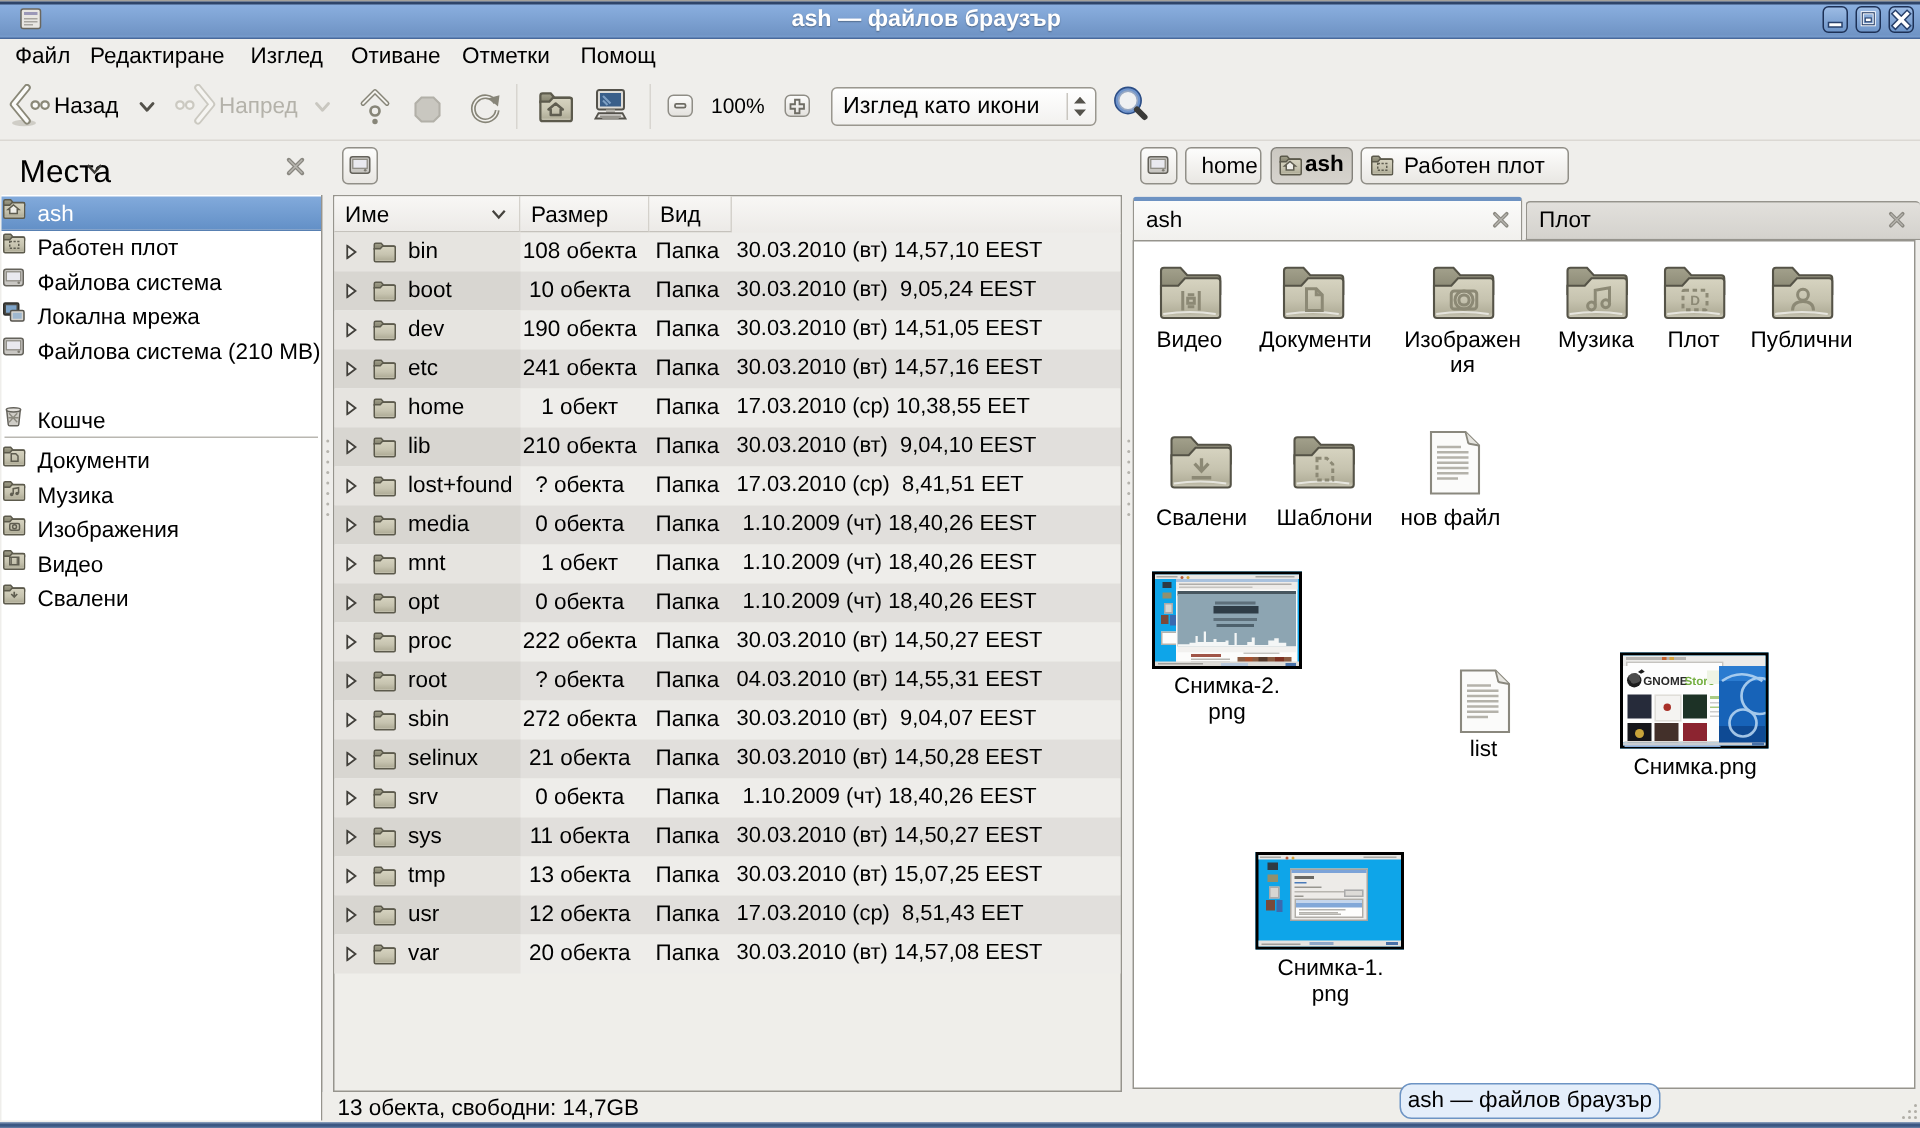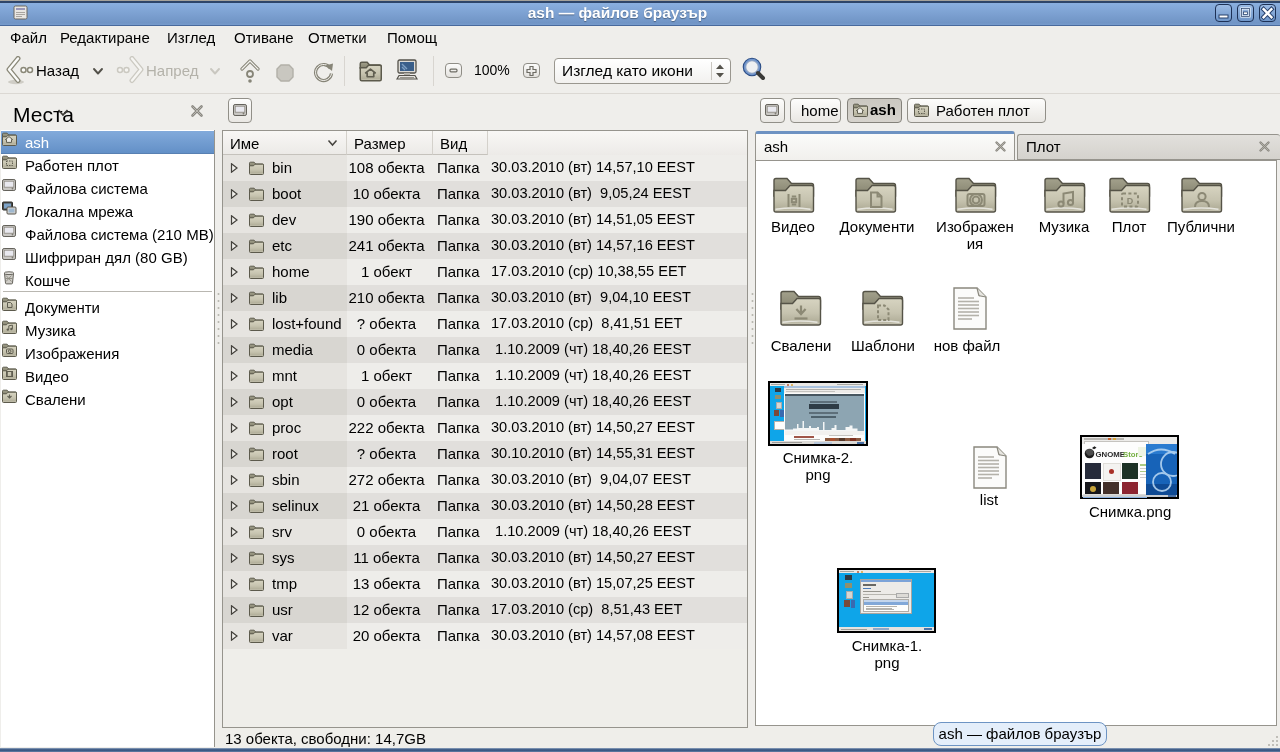--- a/index.html
+++ b/index.html
@@ -242,26 +242,20 @@
    <rect x="7.5" y="8.5" width="6" height="4" fill="#9fb8cf"></rect>
   </svg>
   <span class="lbl">Локална мрежа</span>
  </div>
  <div class="srow" style="top:93px">
   <svg class="sicon" style="left:4px;top:3px" width="16" height="16" viewBox="0 0 16 16">
         <use href="#drive16"></use>
       </svg>
   <span class="lbl">Файлова система (210 MB)</span>
  </div>
- <div class="srow" style="top:116px">
-  <svg class="sicon" style="left:4px;top:3px" width="16" height="16" viewBox="0 0 16 16">
-        <use href="#drive16"></use>
-      </svg>
-  <span class="lbl">Шифриран дял (80 GB)</span>
- </div>
  <div class="srow" style="top:139px">
   <svg class="sicon" style="left:4px;top:3px" width="16" height="16" viewBox="0 0 16 16">
    <path d="M3.5 4.5 h9 l-1 9.5 a1 1 0 0 1 -1 .9 h-5 a1 1 0 0 1 -1-.9 z" fill="#cfcdc7" stroke="#64625b"></path>
    <ellipse cx="8" cy="4.2" rx="4.8" ry="1.4" fill="#e5e3df" stroke="#64625b"></ellipse>
    <path d="M5 6.5 l5.5 6 M10.5 6.5 l-5.5 6 M4.6 9.5 h6.8" stroke="#8b897f" stroke-width=".9"></path>
   </svg>
   <span class="lbl">Кошче</span>
  </div>
  <div style="position:absolute;left:2px;top:161px;width:209px;height:1px;background:#b9b7b1"></div>
  <div class="srow" style="top:166px">
@@ -472,21 +466,21 @@
         <div class="c1"></div>
  <svg style="position:absolute;left:6px;top:8px" width="10" height="10" viewBox="0 0 10 10">
           <path d="M2.5 0.8 L8 5 L2.5 9.2 z" fill="#efeeea" stroke="#43413c" stroke-width="1.2"></path>
         </svg>
  <svg style="position:absolute;left:25px;top:5px" width="16" height="16" viewBox="0 0 16 16">
           <use href="#fold16"></use>
         </svg>
  <span class="nm">root</span>
         <span class="sz">? обекта</span>
         <span class="vd">Папка</span>
-        <span class="dt">30.10.2010 (вт) 14,55,31 EEST</span>
+        <span class="dt">04.03.2010 (вт) 14,55,31 EEST</span>
       </div>
       <div class="lrow even" style="top:336px">
         <div class="c1"></div>
  <svg style="position:absolute;left:6px;top:8px" width="10" height="10" viewBox="0 0 10 10">
           <path d="M2.5 0.8 L8 5 L2.5 9.2 z" fill="#efeeea" stroke="#43413c" stroke-width="1.2"></path>
         </svg>
  <svg style="position:absolute;left:25px;top:5px" width="16" height="16" viewBox="0 0 16 16">
           <use href="#fold16"></use>
         </svg>
  <span class="nm">sbin</span>

